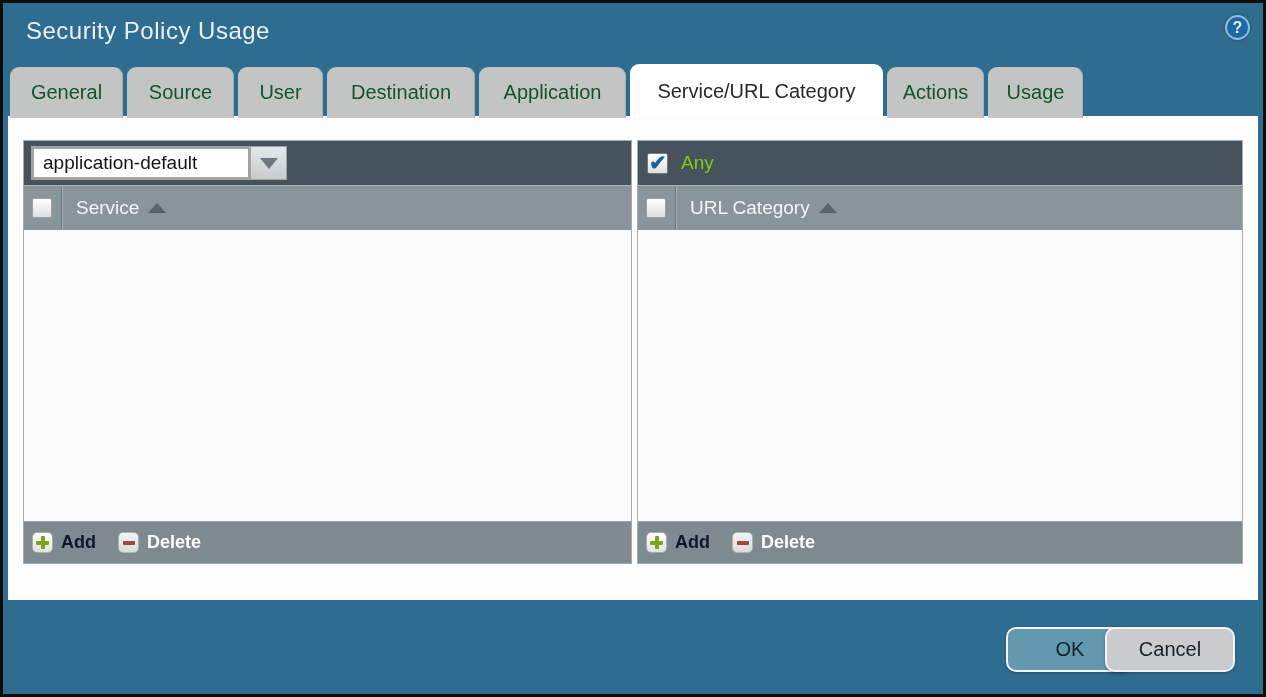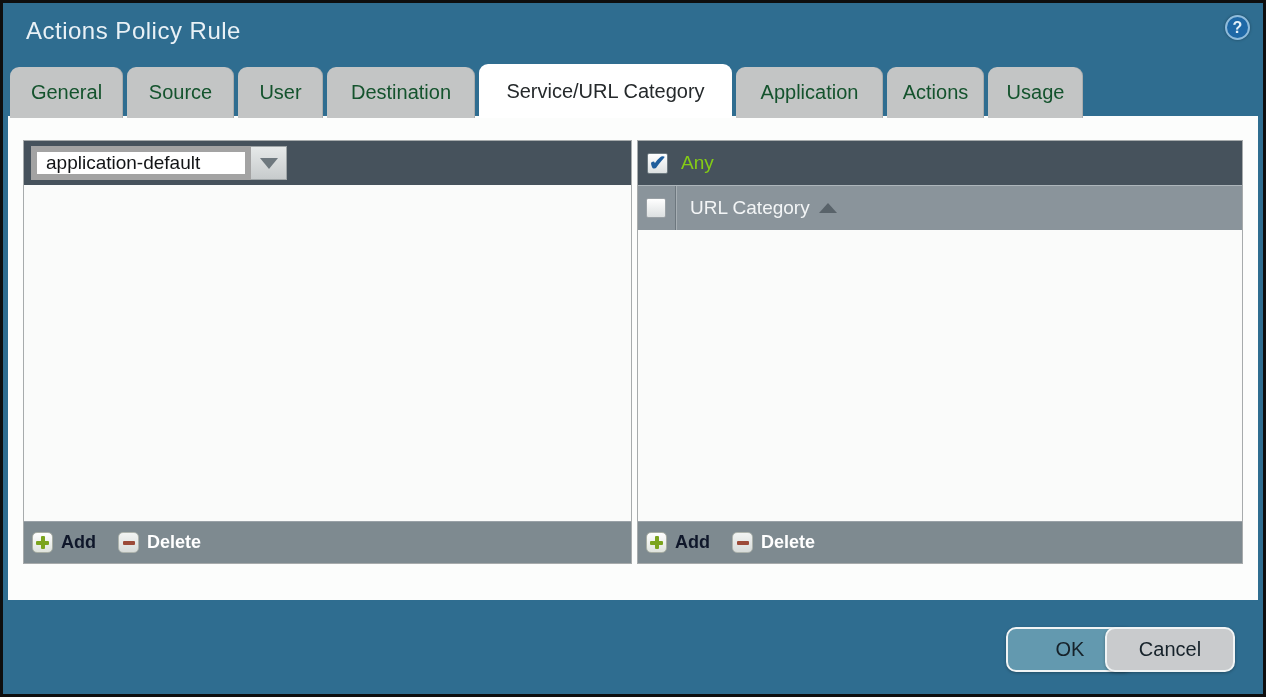--- a/index.html
+++ b/index.html
@@ -37,21 +37,21 @@
   .ptoolbar { height:44px; background:#46525C; display:flex; align-items:center;
               padding-left:7px; flex:none; }
   .pheader  { height:45px; background:#8A949B; border-top:1px solid #AEB6BB;
               display:flex; align-items:center; padding-left:8px; flex:none; }
   .pbody    { flex:1; background:#FAFBFA; }
   .pfooter  { height:42px; background:#7E8A90; border-top:1px solid #99A1A7;
               display:flex; align-items:center; padding-left:8px; gap:22px; flex:none; }
 
   
   .dropdown { display:flex; align-items:center; height:34px; }
-  .dd-input { width:220px; height:34px; background:#FFFFFF; border:6px solid #a3a3a3;
+  .dd-input { width:220px; height:34px; background:#FFFFFF; border:3px solid #a3a3a3;
               font-size:19px; color:#121416; display:flex; align-items:center;
               padding-left:9px; }
   .dd-btn { width:36px; height:34px; background:linear-gradient(#E6E9E9,#C7CBCC);
             border:1px solid #9FA5A7; border-left:none; display:flex; align-items:center;
             justify-content:center; cursor:pointer; }
   .dd-arrow { width:0; height:0; border-left:9px solid transparent;
               border-right:9px solid transparent; border-top:11px solid #6E787E; }
 
   
   .cb { width:21px; height:21px; border:1px solid #6E7A81; border-radius:2px;
@@ -93,44 +93,50 @@
                   font-family:"Liberation Sans", sans-serif;
                   box-shadow:0 1px 3px rgba(0,0,0,.3); }
   .ok     { left:1006px;  width:128px; background:#6399AF; }
   .cancel { left:1105px; width:130px; background:#C9CBCD; }
 </style>
 </head>
 <body>
 
 <div class="screen">
 
-  <div class="title">Actions Policy Rule</div>
+  <div class="title">Security Policy Usage</div>
   <div class="help">?</div>
 
   <div class="tabs">
     <div class="tab" style="width:113px">General</div>
     <div class="tab" style="width:107px">Source</div>
     <div class="tab" style="width:85px">User</div>
     <div class="tab" style="width:148px">Destination</div>
+    <div class="tab" style="width:147px">Application</div>
     <div class="tab active" style="width:253px">Service/URL Category</div>
-    <div class="tab" style="width:147px">Application</div>
     <div class="tab" style="width:97px">Actions</div>
     <div class="tab" style="width:95px">Usage</div>
   </div>
 
   <div class="content">
 
     <div class="panel left">
       <div class="ptoolbar">
         <div class="dropdown">
           <div class="dd-input">application-default</div>
           <div class="dd-btn">
             <div class="dd-arrow"></div>
           </div>
         </div>
+      </div>
+      <div class="pheader">
+        <div class="cb"></div>
+        <div class="col-sep"></div>
+        <div class="col-label">Service</div>
+        <div class="sort-asc"></div>
       </div>
       <div class="pbody"></div>
       <div class="pfooter">
         <div class="fbtn">
           <span class="ico plus"></span>
           <span class="lbl">Add</span>
         </div>
         <div class="fbtn disabled">
           <span class="ico minus"></span>
           <span class="lbl">Delete</span>

